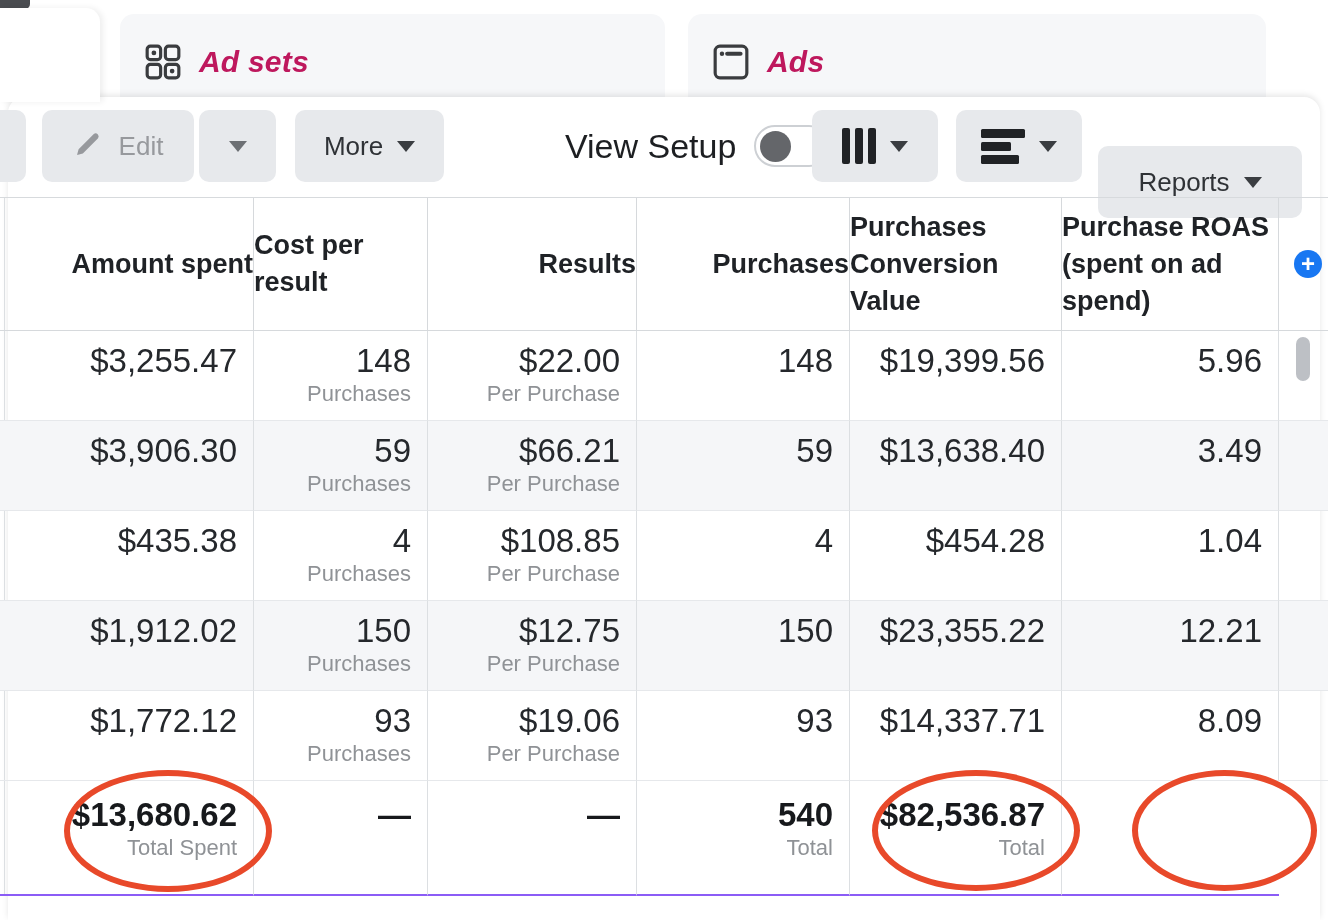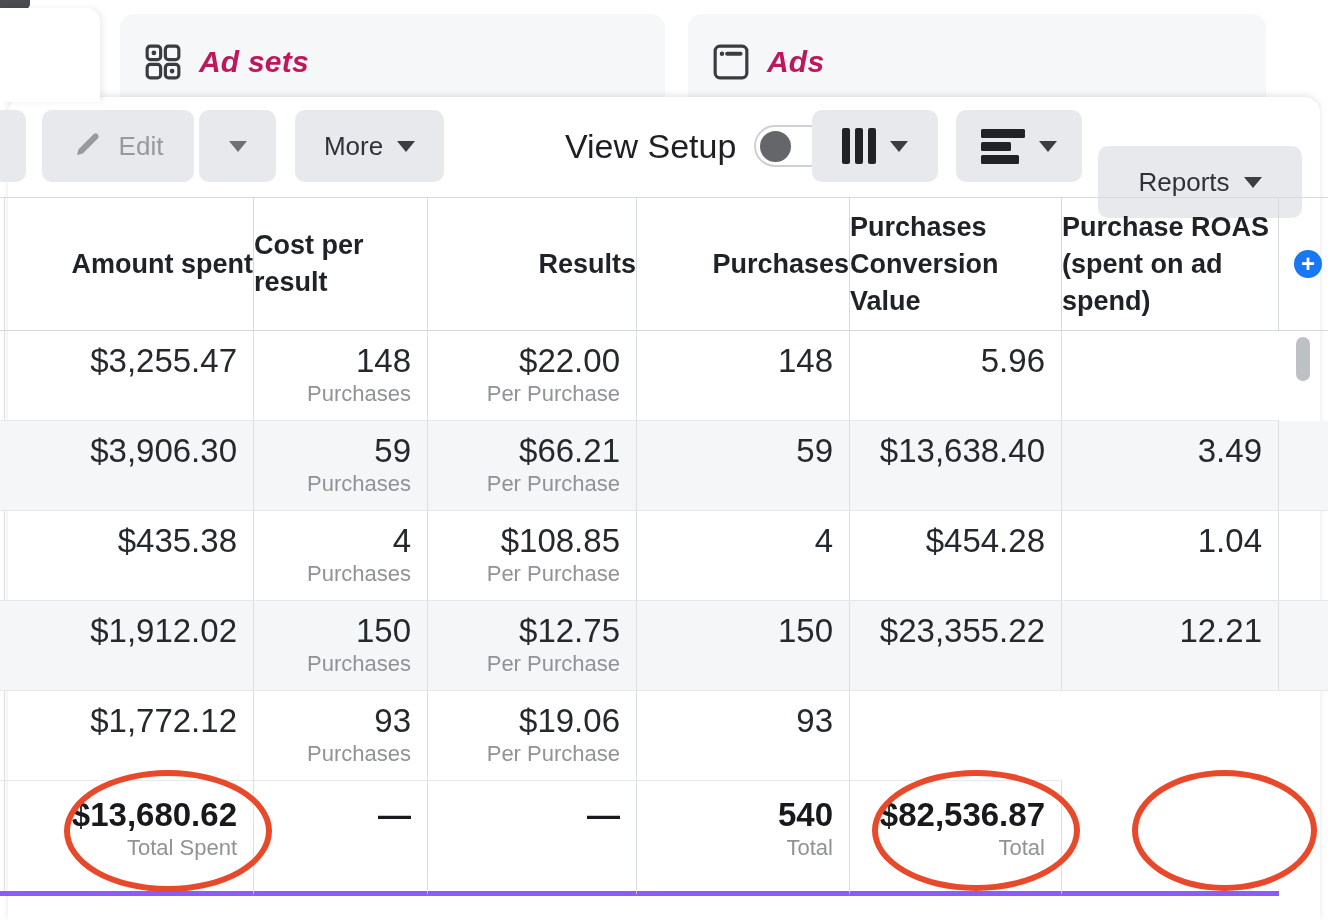--- a/index.html
+++ b/index.html
@@ -46,21 +46,21 @@
   .th { height:133px; display:flex; flex-direction:column; justify-content:center; align-items:flex-end; text-align:left;
         font-size:27px; font-weight:700; line-height:37px; color:#1f2226; border-right:1px solid #d6d9dc; border-bottom:1px solid #d6d9dc; cursor:pointer; }
   .th.no-r { border-right:none; cursor:default; }
   .tr { height:90px; }
   .rows-host .tr:nth-child(even) { background:#f5f6f8; }
   .td { display:flex; flex-direction:column; align-items:flex-end; padding:14px 16px 0 0; border-right:1px solid #dcdfe2; border-bottom:1px solid #e6e8eb; }
   .td.no-r { border-right:none; }
   .val { font-size:33px; line-height:32px; color:#25282c; }
   .sub { font-size:22px; line-height:26px; color:#8f9296; margin-top:4px; }
   .totals { height:115px; }
-  .totals .td { padding-top:18px; border-bottom:5px solid #8b5cf6; }
+  .totals .td { padding-top:18px; border-bottom:2px solid #8b5cf6; }
   .totals .val { font-weight:700; color:#17191c; }
   .dash { font-weight:400; color:#54565a; }
   .left-divider { position:absolute; left:4px; top:197px; width:1px; height:698px; background:#dcdfe2; z-index:4; }
 
   
   .plus-btn { position:absolute; left:1294px; top:250px; width:28px; height:28px; border-radius:50%; color:#fff; font-size:24px; font-weight:700; display:flex; align-items:center; justify-content:center; z-index:5; cursor:pointer; line-height:1; }
   .scroll-thumb { position:absolute; left:1296px; top:337px; width:14px; height:44px; border-radius:7px; background:#bdc0c5; z-index:5; cursor:pointer; }
 
   
   .ellipse { position:absolute; border:6px solid #e8492a; border-radius:50%; z-index:6; pointer-events:none; }
@@ -176,20 +176,23 @@
       <span class="sub">Purchases</span>
     </div>
     <div class="td">
       <span class="val">$22.00</span>
       <span class="sub">Per Purchase</span>
     </div>
     <div class="td">
       <span class="val">148</span>
     </div>
     <div class="td">
+      <span class="val">$19,399.56</span>
+    </div>
+    <div class="td">
       <span class="val">5.96</span>
     </div>
     <div class="td no-r"></div>
   </div>
         <div class="tr grid-cols">
     <div class="td">
       <span class="val">$3,906.30</span>
     </div>
     <div class="td">
       <span class="val">59</span>
@@ -263,20 +266,26 @@
     <div class="td">
       <span class="val">93</span>
       <span class="sub">Purchases</span>
     </div>
     <div class="td">
       <span class="val">$19.06</span>
       <span class="sub">Per Purchase</span>
     </div>
     <div class="td">
       <span class="val">93</span>
+    </div>
+    <div class="td">
+      <span class="val">$14,337.71</span>
+    </div>
+    <div class="td">
+      <span class="val">8.09</span>
     </div>
     <div class="td no-r"></div>
   </div>
       </div>
 
     <div class="grid-cols totals">
       <div class="td">
         <span class="val">$13,680.62</span>
         <span class="sub">Total Spent</span>
       </div>

